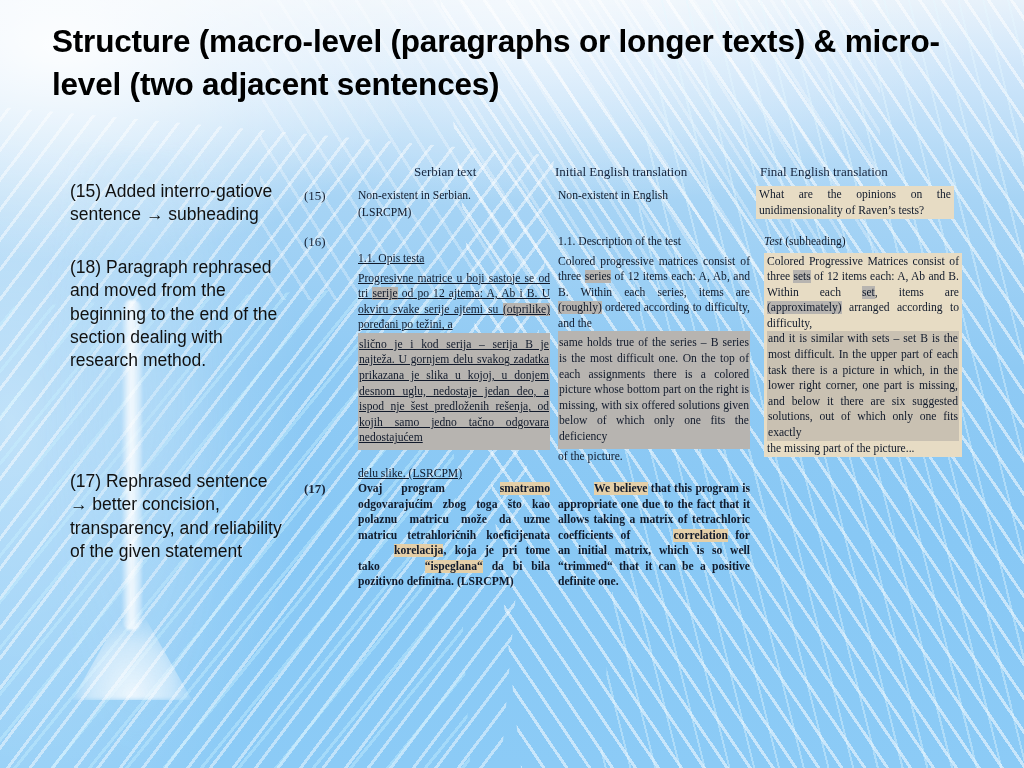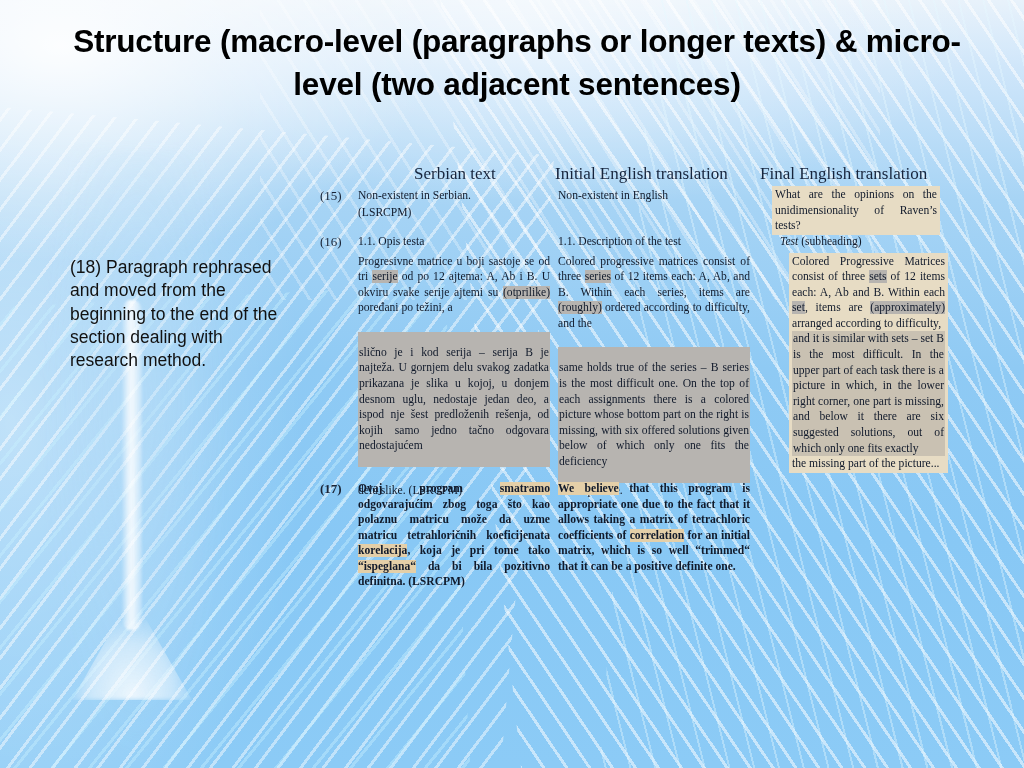--- a/index.html
+++ b/index.html
@@ -120,21 +120,20 @@
     position: absolute;
     left: 52px;
     top: 20px;
     width: 930px;
     font-size: 31.5px;
     font-weight: bold;
     line-height: 1.36;
     color: #000000;
     letter-spacing: -0.2px;
     z-index: 6;
-    text-align: center;
   }
 
   
   .note {
     position: absolute;
     left: 70px;
     width: 215px;
     font-size: 17.5px;
     line-height: 1.33;
     color: #111111;
@@ -154,69 +153,68 @@
     font-family: "Liberation Serif", serif;
     color: #11182a;
   }
   .hdr-row {
     position: relative;
     height: 24px;
   }
   .col-header {
     position: absolute;
     font-family: "Liberation Serif", serif;
-    font-size: 17px;
+    font-size: 13px;
     color: #16243c;
     white-space: nowrap;
   }
   .ch-serbian { left: 114px; }
   .ch-initial { left: 255px; }
   .ch-final   { left: 460px; }
 
   .row { position: relative; }
   #row-16 { margin-top: 2px; }
   #row-17 { margin-top: 42px; }
 
   .rowlabel {
     position: absolute;
-    left: 20px;
+    left: 4px;
     top: 0;
     font-family: "Liberation Serif", serif;
     font-size: 13px;
     color: #1a2436;
     text-align: right;
   }
 
   .cell {
     position: absolute;
     font-family: "Liberation Serif", serif;
     font-size: 11.6px;
     line-height: 1.345;
     color: #111a2b;
     text-align: justify;
     text-align-last: left;
     hyphens: none;
   }
   .c-serbian { left: 58px;  width: 192px; }
   .c-initial { left: 258px; width: 192px; }
-  .c-final   { left: 472px; width: 168px; }
+  .c-final   { left: 456px; width: 198px; }
 
   .cell p { margin: 0; }
   .cell p + p { margin-top: 4px; }
   .plain { text-align: left; text-align-last: left; }
   .ital  { font-style: italic; }
 
   
   .hl-grey { background-color: #b7b4b0; }
-  .hl-tan  { background-color: #e4cfa8; }
+  .hl-tan  { background-color: #e4cfa8; margin-left: 36px; }
   .blk-grey {
     background-color: #b7b4b0;
     display: block;
-    padding: 13px 1px;
-    margin-top: 16px;
+    padding: 4px 1px;
   }
   .blk-tan {
     background-color: #e7dcc4;
     display: block;
     padding: 1px 3px;
   }
   .blk-tan-grey {
     background-color: #c9c1b2;
     display: block;
     padding: 0 1px;
@@ -235,23 +233,25 @@
   <div class="bg-fan fan-l2"></div>
 
   <div class="bg-tower">
     <div class="tower-halo"></div>
     <div class="tower-shaft"></div>
     <div class="tower-base"></div>
   </div>
 
   <div id="title">Structure (macro-level (paragraphs or longer texts) &amp; micro-level (two adjacent sentences)</div>
 
+  <div class="note" id="note-15">(15) Added interro-gatiove sentence → subheading</div>
 
   <div class="note" id="note-16">(18) Paragraph rephrased and moved from the beginning to the end of the section dealing with research method.</div>
 
+  <div class="note" id="note-17">(17)  Rephrased sentence → better concision, transparency,  and reliability of the given statement</div>
 
   <div id="table">
 
     <div class="hdr-row">
       <div class="col-header ch-serbian">Serbian text</div>
       <div class="col-header ch-initial">Initial English translation</div>
       <div class="col-header ch-final">Final English translation</div>
     </div>
 
     <div class="row" id="row-15" style="height:44px;">
@@ -267,41 +267,41 @@
       </div>
 
       <div class="cell c-final" style="top:-2px;">
         <span class="blk-tan">What are the opinions on the unidimensionality of Raven’s tests?</span>
       </div>
     </div>
 
     <div class="row" id="row-16" style="height:205px;">
       <div class="rowlabel">(16)</div>
 
-      <div class="cell c-serbian" style="top:0;">
+      <div class="cell c-serbian" style="top:17px;text-decoration:underline;">
         <p class="plain">1.1. Opis testa</p>
         <p><span>Progresivne matrice u boji sastoje se od tri </span><span class="hl-grey">serije</span><span> od po 12 ajtema: A, Ab i B. U okviru svake serije ajtemi su </span><span class="hl-grey">(otprilike)</span><span> poređani po težini, a </span></p>
         <p style="margin-top:0;">
             <span class="blk-grey">slično je i kod serija – serija B je najteža. U gornjem delu svakog zadatka prikazana je slika u kojoj, u donjem desnom uglu, nedostaje jedan deo, a ispod nje šest predloženih rešenja, od kojih samo jedno tačno odgovara nedostajućem</span>
           </p>
         <p class="plain" style="margin-top:16px;"> delu slike. (LSRCPM)</p>
       </div>
 
       <div class="cell c-initial" style="top:0;">
         <p class="plain">1.1. Description of the test</p>
         <p><span>Colored progressive matrices consist of three </span><span class="hl-grey">series</span><span> of 12 items each: A, Ab, and B. Within each series, items are </span><span class="hl-grey">(roughly)</span><span> ordered according to difficulty, and the </span></p>
         <p style="margin-top:0;">
             <span class="blk-grey"><span>same holds true of the series – B series is the most difficult one. On the top of each assignments there is a colored picture </span><span>whose</span><span> bottom part on the right is missing, with six offered solutions given below of which only one fits the deficiency</span></span>
           </p>
         <p class="plain" style="margin-top:0;text-align:center;"> of the picture.</p>
       </div>
 
       <div class="cell c-final" style="top:0;padding-left:8px;">
         <p class="plain"><span class="ital">Test</span><span> (subheading)</span></p>
-        <p style="margin-top:3px;margin-left:9px;">
+        <p style="margin-top:3px;">
             <span class="blk-tan"><span>Colored Progressive Matrices consist of three </span><span class="hl-grey">sets</span><span> of 12 items each: A, Ab and B. Within each </span><span class="hl-grey">set</span><span>, items are </span><span class="hl-grey">(approximately)</span><span> arranged according to difficulty, </span><span class="blk-tan-grey">and it is similar with sets – set B is the most difficult. In the upper part of each task there is a picture in which, in the lower right corner, one part is missing, and below it there are six suggested solutions, out of which only one fits exactly</span><span> the missing part of the picture...</span></span>
           </p>
       </div>
     </div>
 
     <div class="row" id="row-17" style="height:130px;font-weight:bold;">
       <div class="rowlabel">(17)</div>
 
       <div class="cell c-serbian" style="top:0;">
         <p><span>Ovaj program </span><span class="hl-tan">smatramo</span><span> odgovarajućim zbog toga što kao polaznu matricu može da uzme matricu tetrahloričnih koeficijenata </span><span class="hl-tan">korelacija</span><span>, koja je pri tome tako </span><span class="hl-tan">“ispeglana“</span><span> da bi bila pozitivno definitna. (LSRCPM)</span></p>

